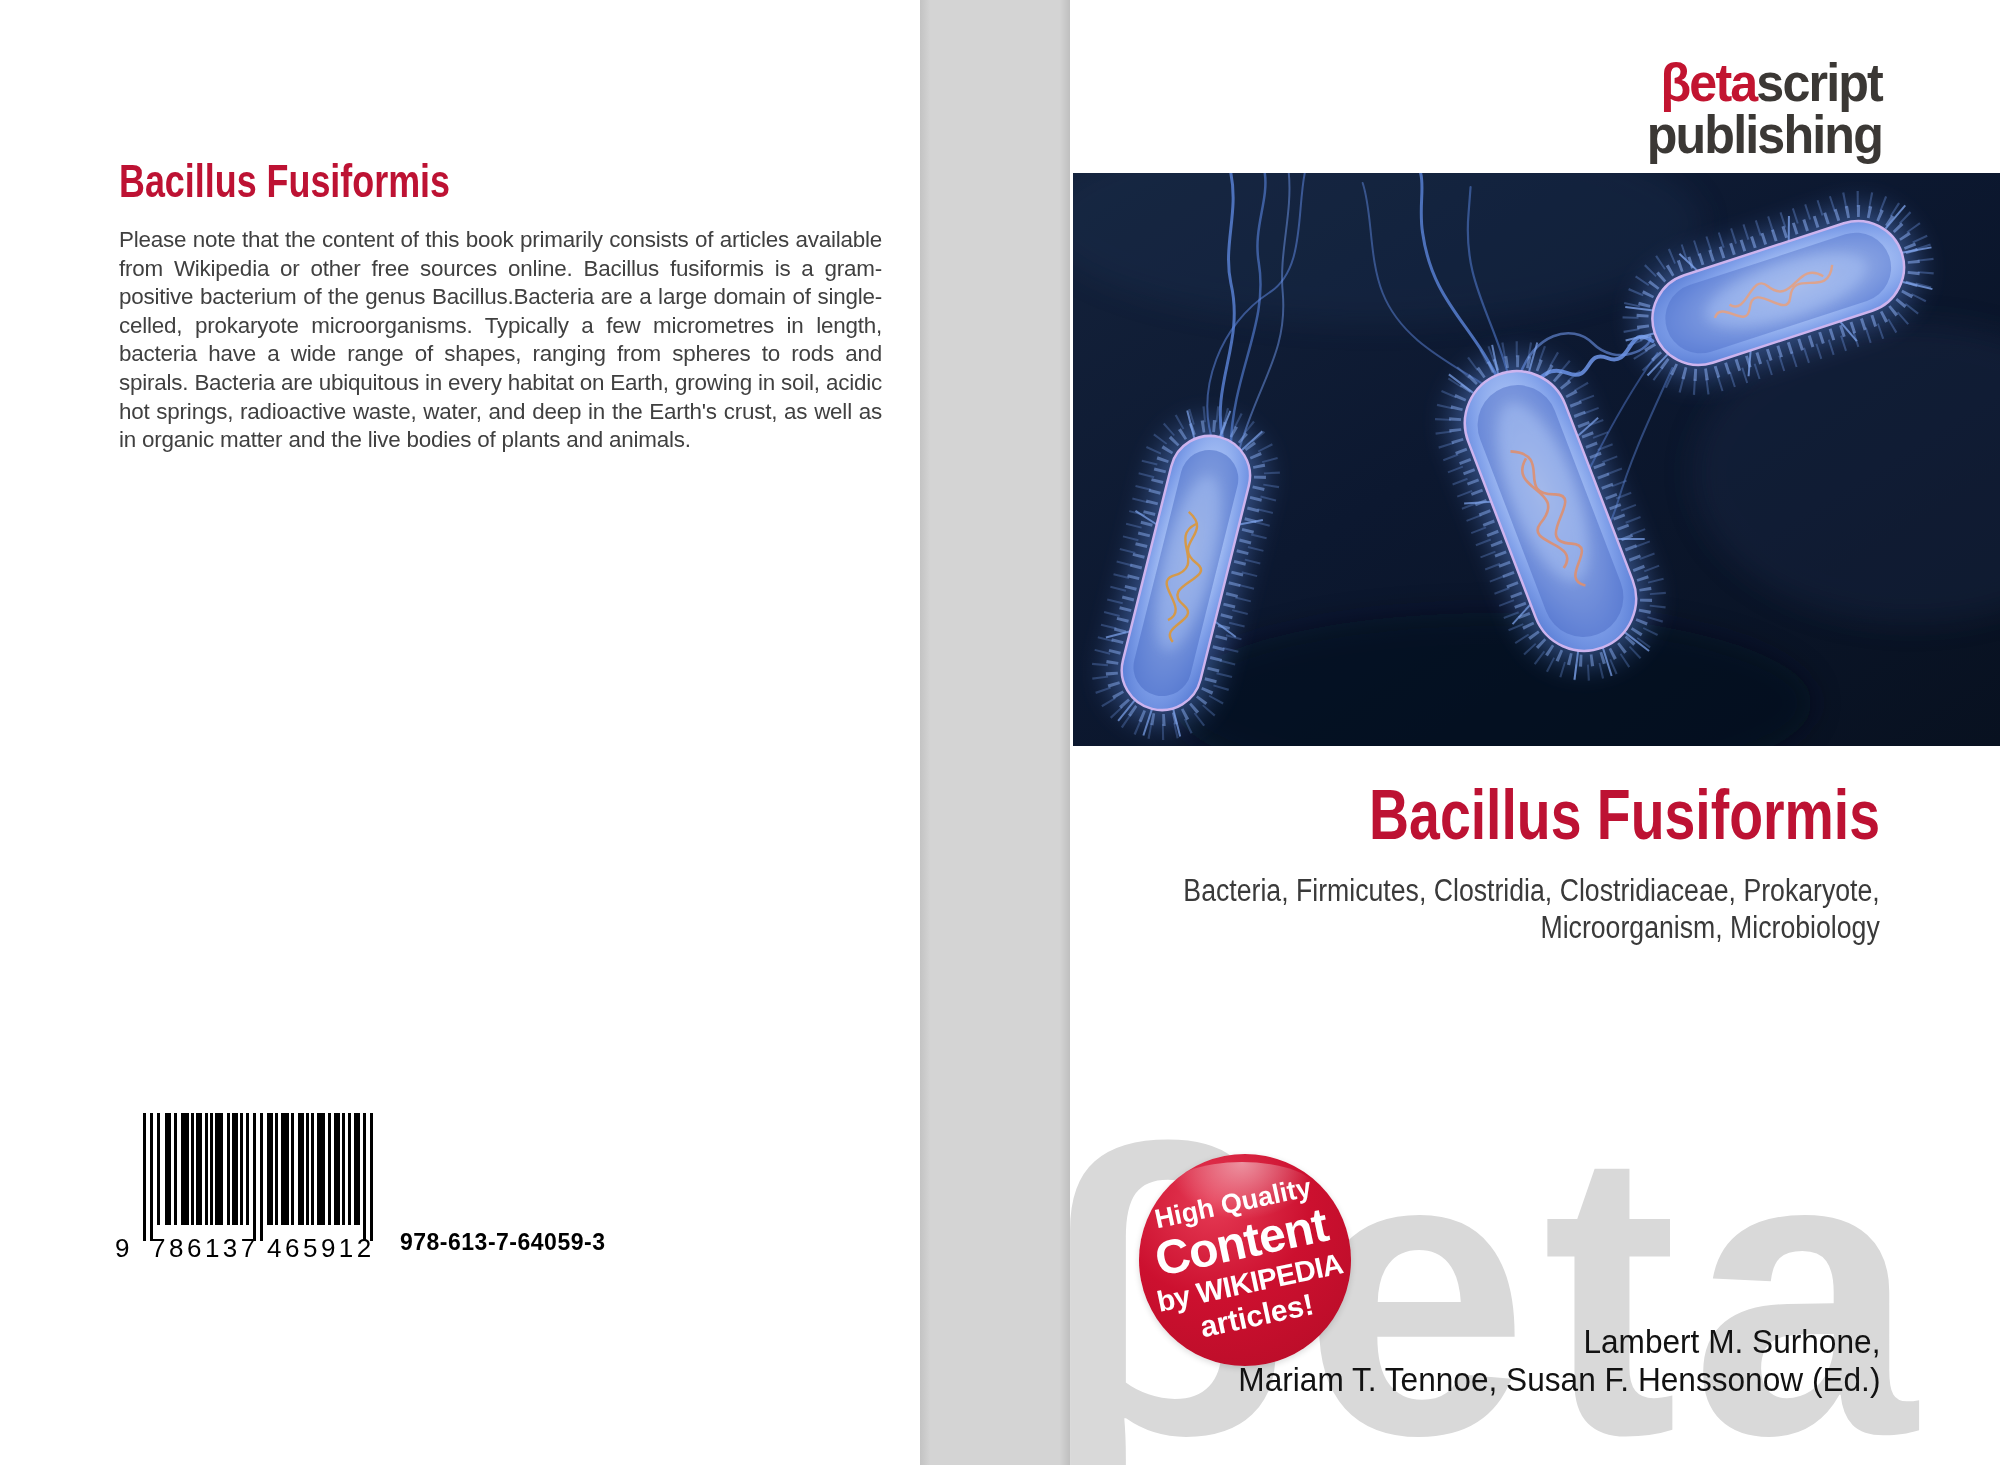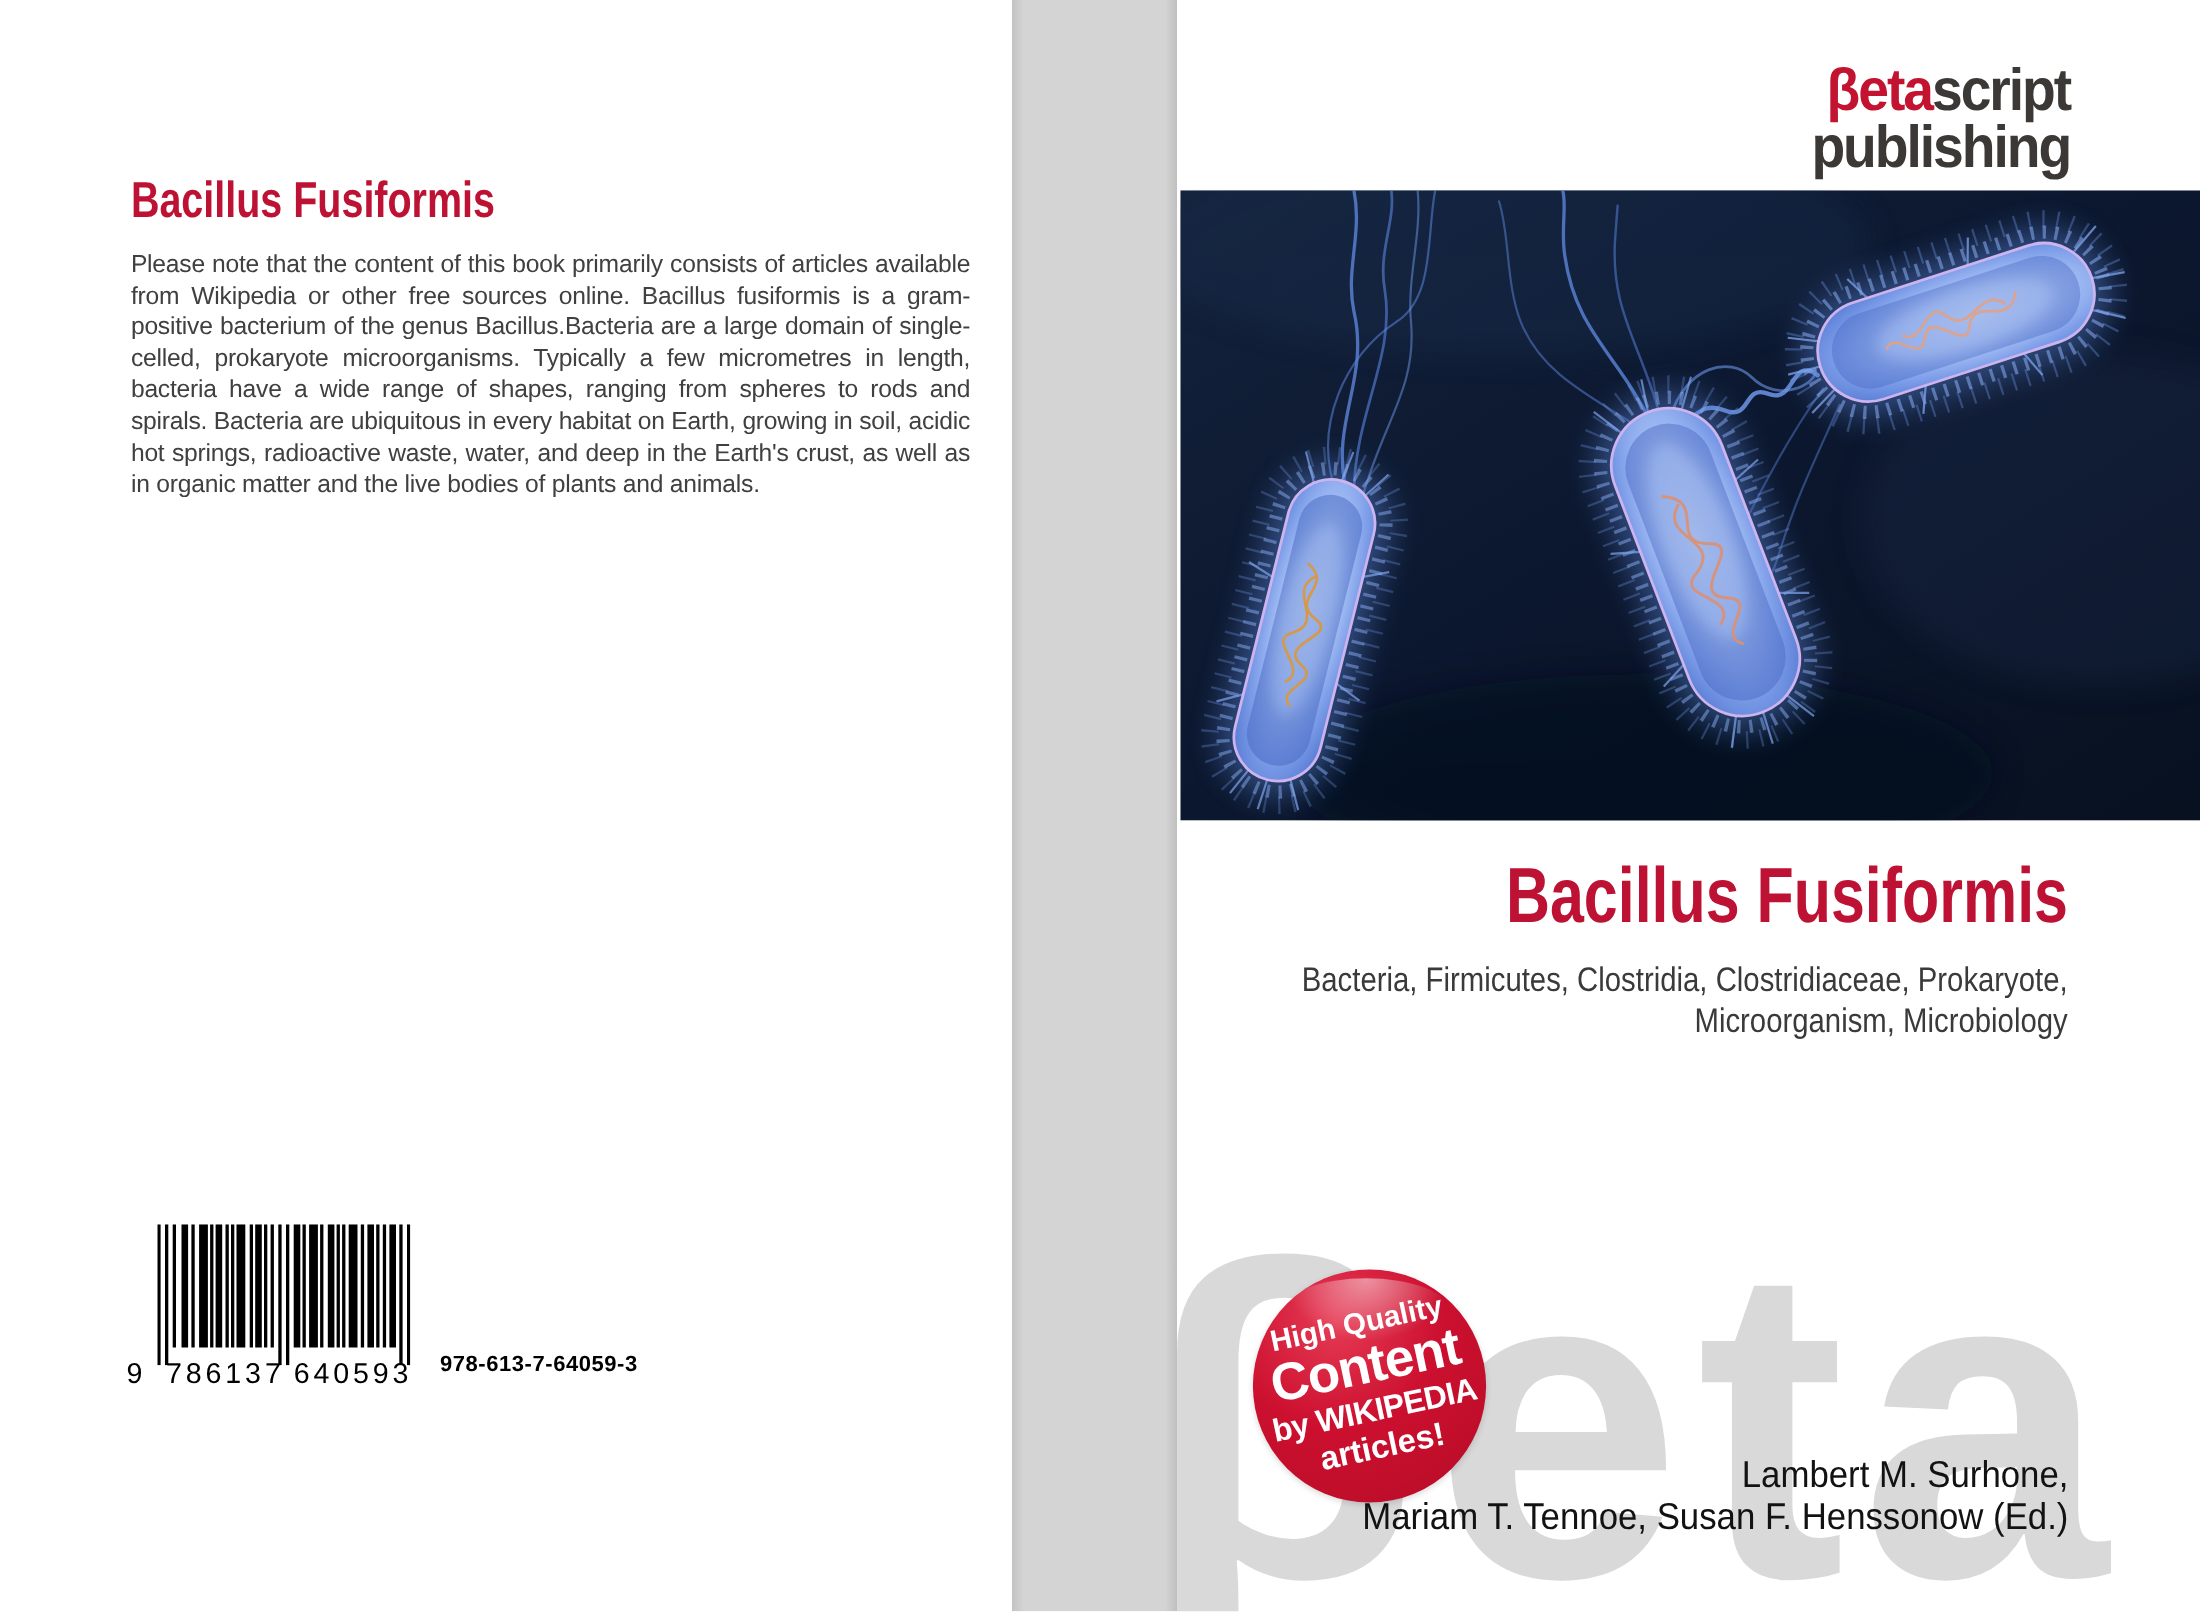--- a/index.html
+++ b/index.html
@@ -11,21 +11,21 @@
       color:#bd1233;transform:scaleX(0.78);transform-origin:0 50%;white-space:nowrap;line-height:1;}
   .back-desc{position:absolute;left:119px;top:226px;width:763px;font-size:22.4px;line-height:28.6px;
       color:#404040;text-align:justify;letter-spacing:-0.2px;}
 
   .barcode{position:absolute;left:143px;top:1113px;width:560px;height:160px;}
   .barcode svg{position:absolute;left:0;top:0;}
   .bc-digits{position:absolute;top:118px;left:0;width:230px;height:34px;font-size:26px;color:#000;}
   .bc-lead{position:absolute;left:-28px;top:2px;}
   .bc-g1{position:absolute;left:8px;top:2px;width:102px;text-align:right;letter-spacing:3.5px;}
   .bc-g2{position:absolute;left:124px;top:2px;width:102px;text-align:center;letter-spacing:3.5px;}
-  .isbn-text{position:absolute;left:257px;top:116px;font-size:20px;font-weight:700;color:#000;
+  .isbn-text{position:absolute;left:257px;top:116px;font-size:23px;font-weight:700;color:#000;
       letter-spacing:0.5px;white-space:nowrap;}
 
   
   .spine{position:absolute;left:920px;top:0;width:150px;height:1465px;
       background:linear-gradient(90deg,#c3c3c3 0,#d4d4d4 7%,#d4d4d4 93%,#bfbfbf 100%);}
 
   
   .logo{position:absolute;right:118px;top:56px;text-align:right;font-weight:700;
       font-size:54px;line-height:52px;letter-spacing:-2px;transform:scaleX(0.93);
       transform-origin:100% 0;white-space:nowrap;}
@@ -99,21 +99,21 @@
           <rect x="199" y="0" width="3" height="112"></rect>
             <rect x="205" y="0" width="3" height="112"></rect>
           <rect x="211" y="0" width="6" height="112"></rect>
           <rect x="220" y="0" width="3" height="128"></rect>
             <rect x="227" y="0" width="3" height="128"></rect>
         </g>
       </svg>
       <div class="bc-digits">
         <span class="bc-lead">9</span>
         <span class="bc-g1">786137</span>
-        <span class="bc-g2">640593</span>
+        <span class="bc-g2">465912</span>
       </div>
       <div class="isbn-text">978-613-7-64059-3</div>
     </div>
   </div>
 
   <div class="spine"></div>
 
   <div>
 
     <div class="logo">

